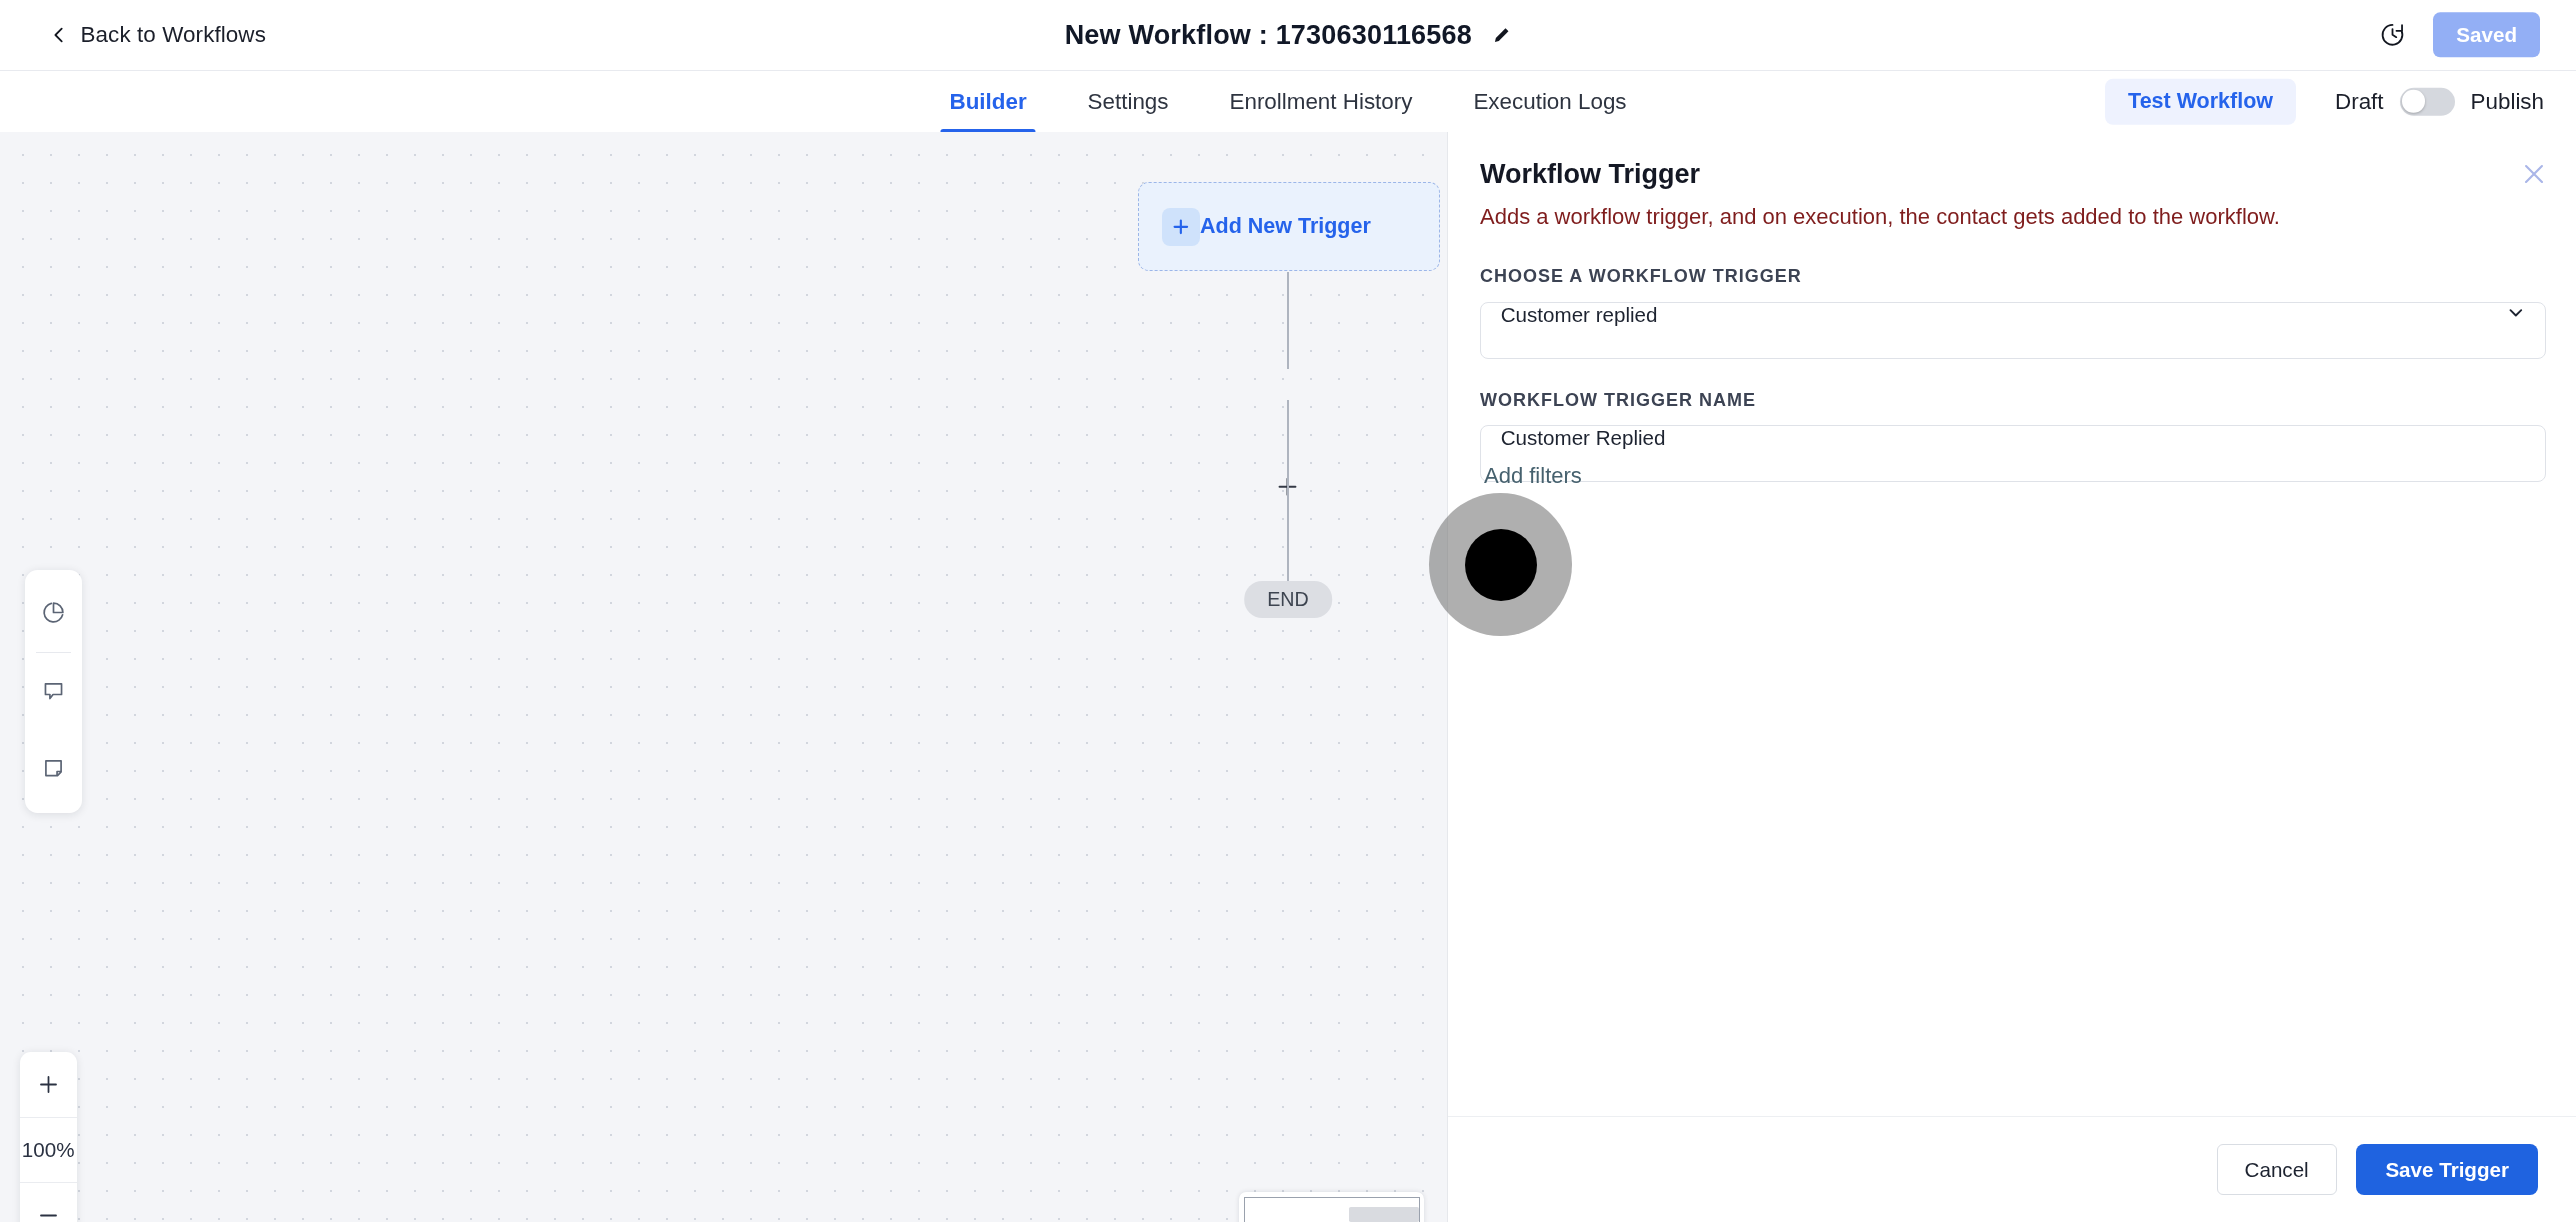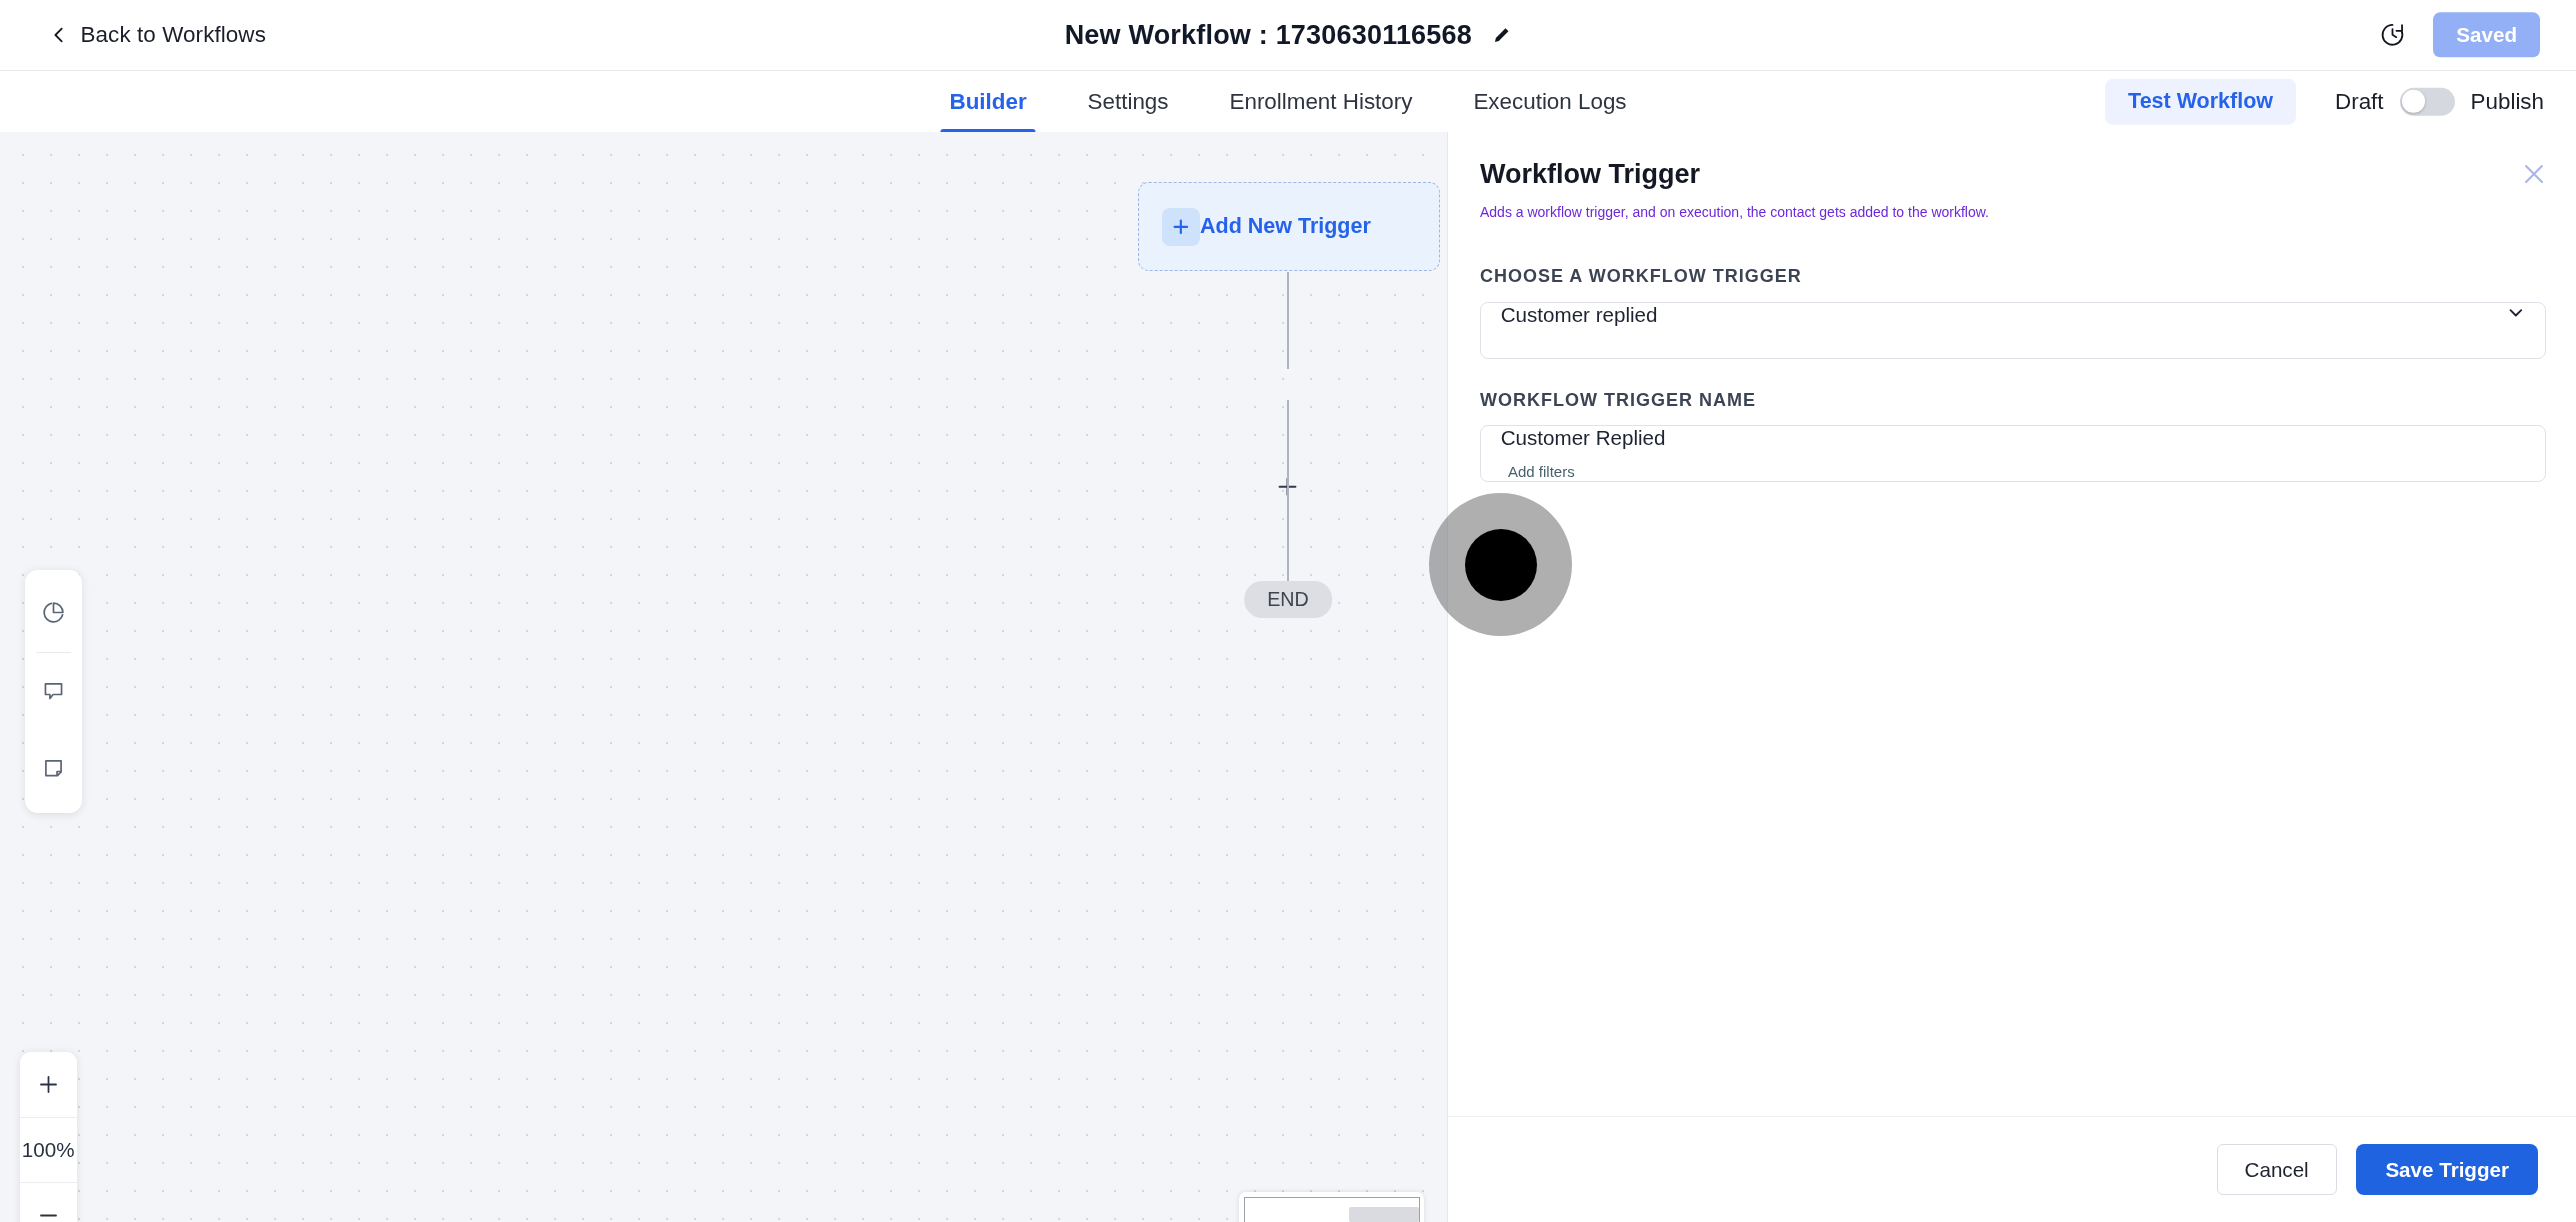--- a/index.html
+++ b/index.html
@@ -171,41 +171,41 @@
   .panel-close {
     position: absolute; right: 27px; top: 159px; width: 30px; height: 30px;
     cursor: pointer;
   }
   .panel-title {
     position: absolute; left: 32px; top: 27px;
     font-size: 27px; font-weight: 700; color: #141824;
   }
   .panel-sub {
     position: absolute; left: 32px; top: 72px;
-    font-size: 14px; color: #6d28d9;
+    font-size: 22px; color: #7f1d1d;
   }
   .field-label {
     position: absolute; left: 32px;
     font-size: 18px; font-weight: 700; color: #3c4353; letter-spacing: 1px;
   }
   .field-label.one { top: 134px; }
   .field-label.two { top: 258px; }
   .input-box {
     position: absolute; left: 32px; width: 1066px; height: 57px;
     border: 0.9px solid #dfe2e8; border-radius: 8px; background: #ffffff;
     display: flex; align-items: flex-start; padding: 0 19.7px;
     font-size: 20.6px; color: #1d2330; cursor: pointer;
   }
   .input-box.select { top: 170px; justify-content: space-between; }
   .input-box.text { top: 293px; }
   .select-chevron { width: 19.7px; height: 19.7px; display: block; }
 
   .add-filters {
     position: absolute; left: 36px; top: 331px;
-    font-size: 15px; color: #46616e; cursor: pointer; margin-left: 24px;
+    font-size: 22px; color: #46616e; cursor: pointer;
   }
 
   .panel-footer {
     position: absolute; left: 0; right: 0; bottom: 0; height: 106px;
     border-top: 0.9px solid #edeff2; background: #ffffff;
     display: flex; align-items: center; justify-content: flex-end;
     gap: 19.7px; padding-right: 38px;
   }
   .btn-cancel {
     background: #ffffff; border: 0.9px solid #d9dde3; border-radius: 6px;

